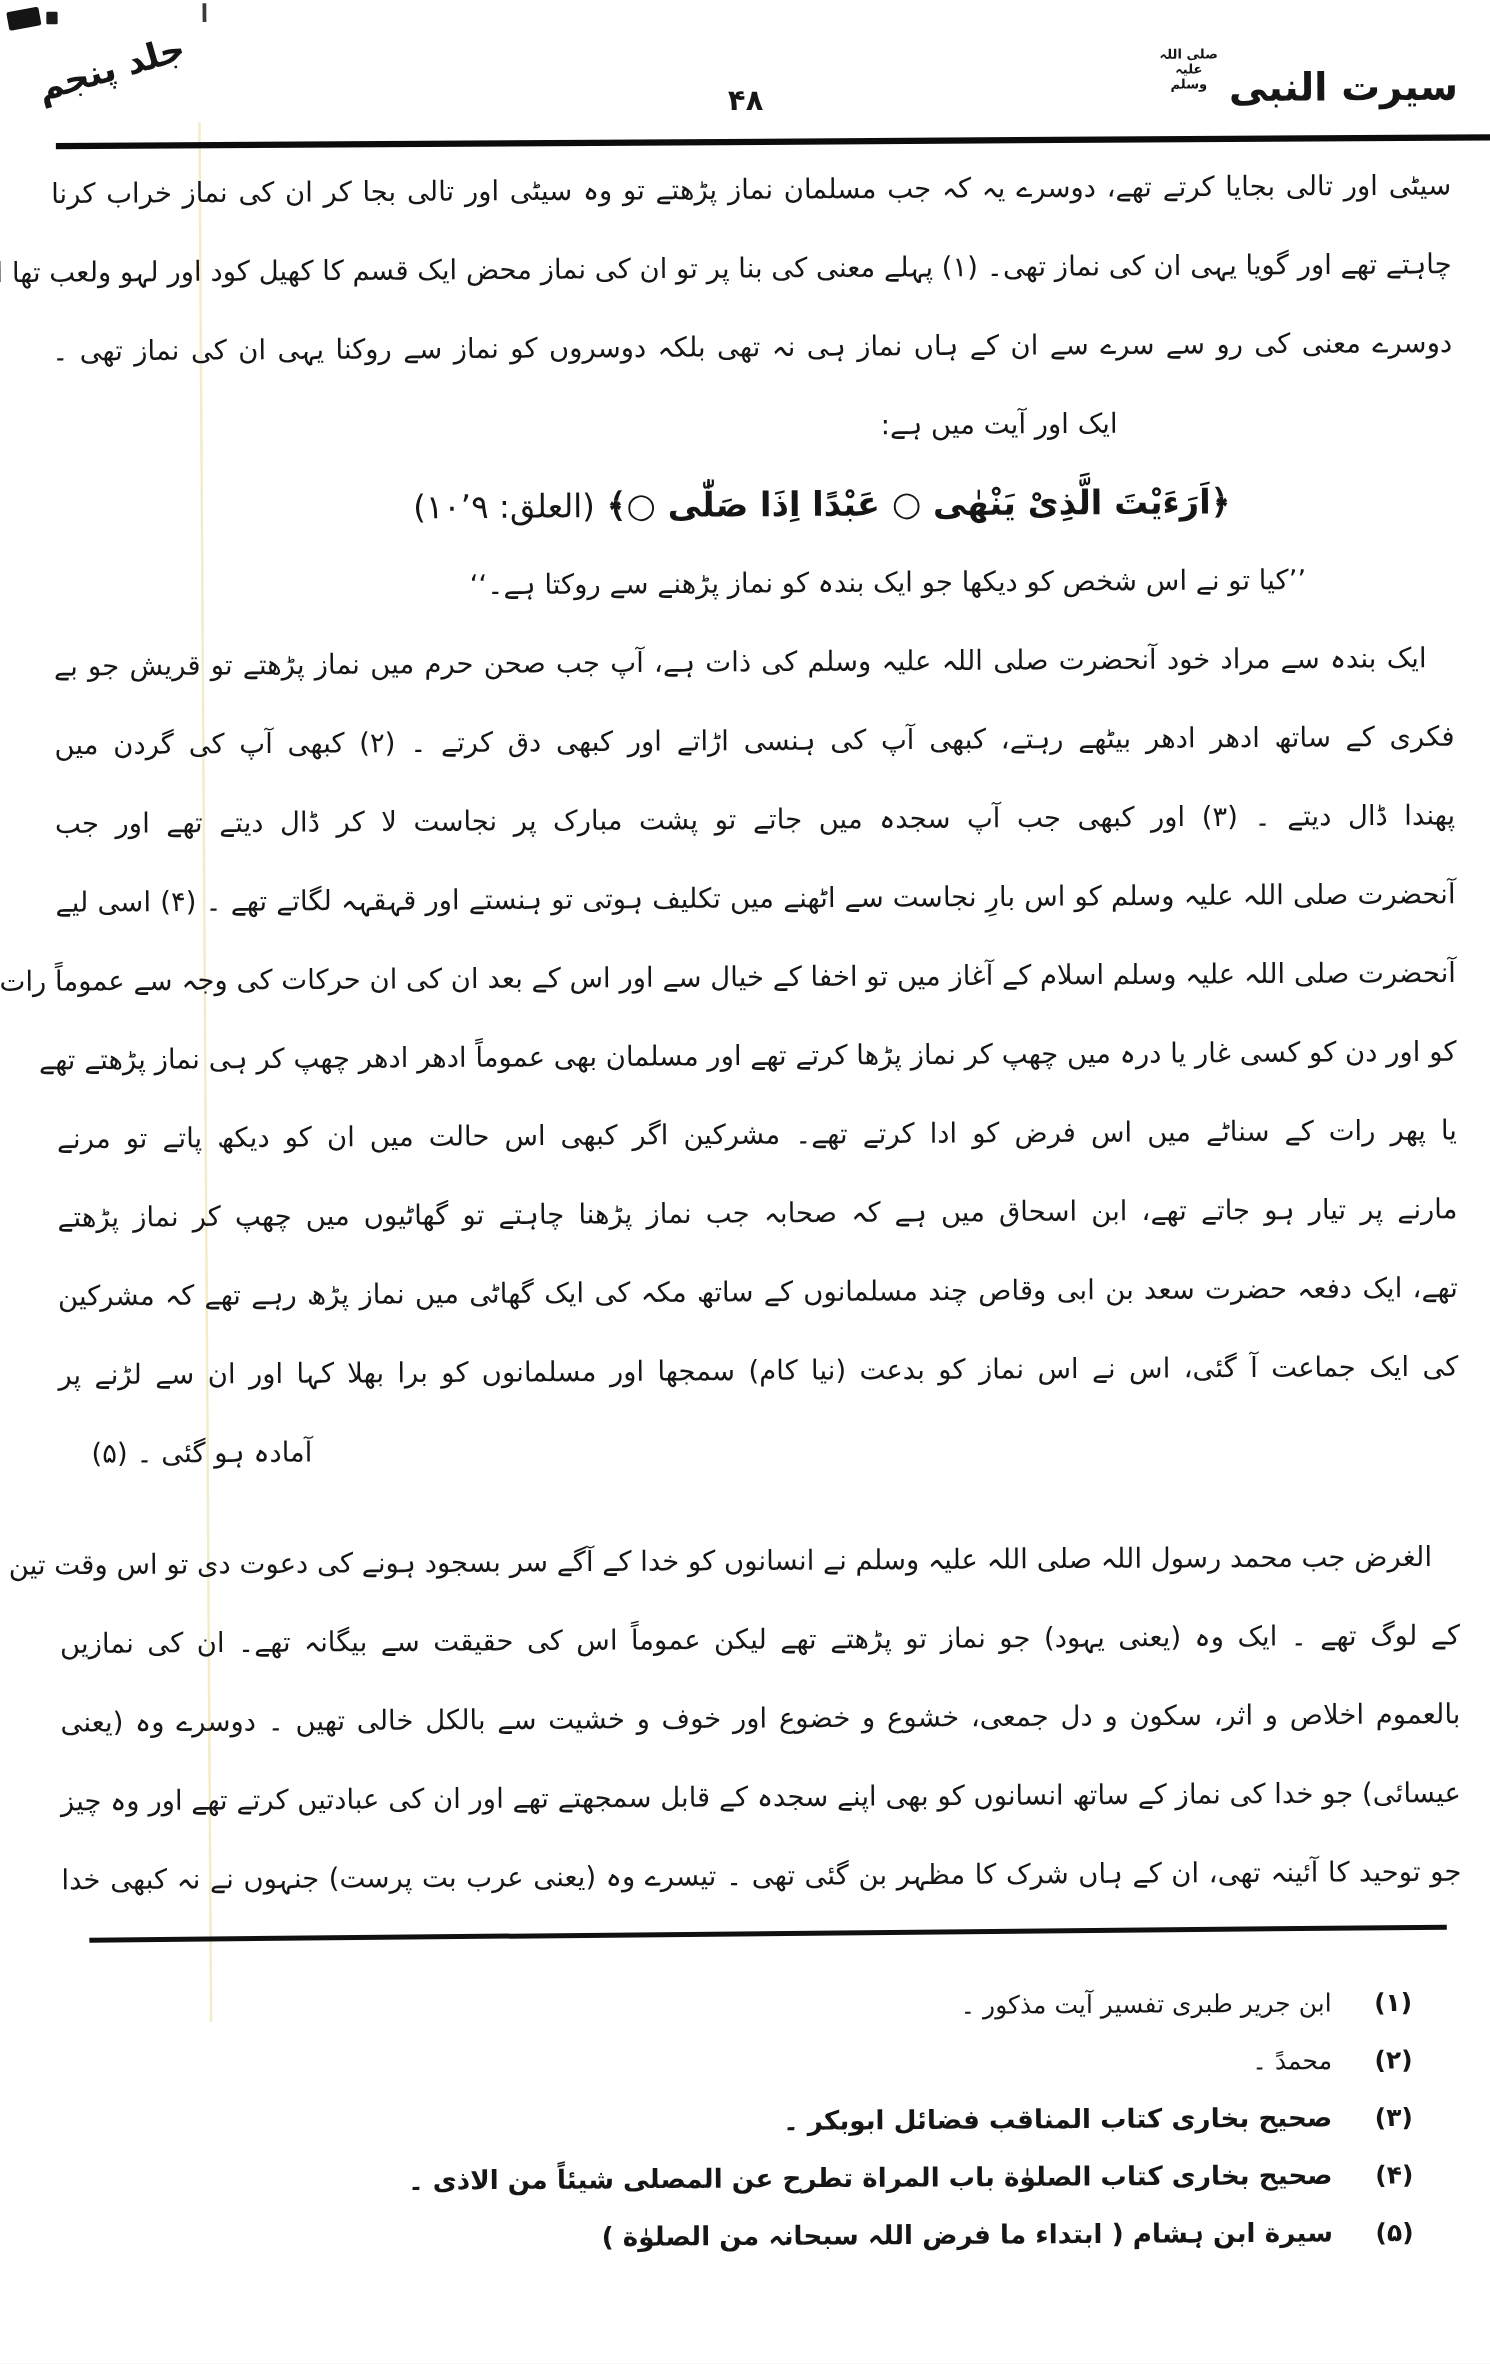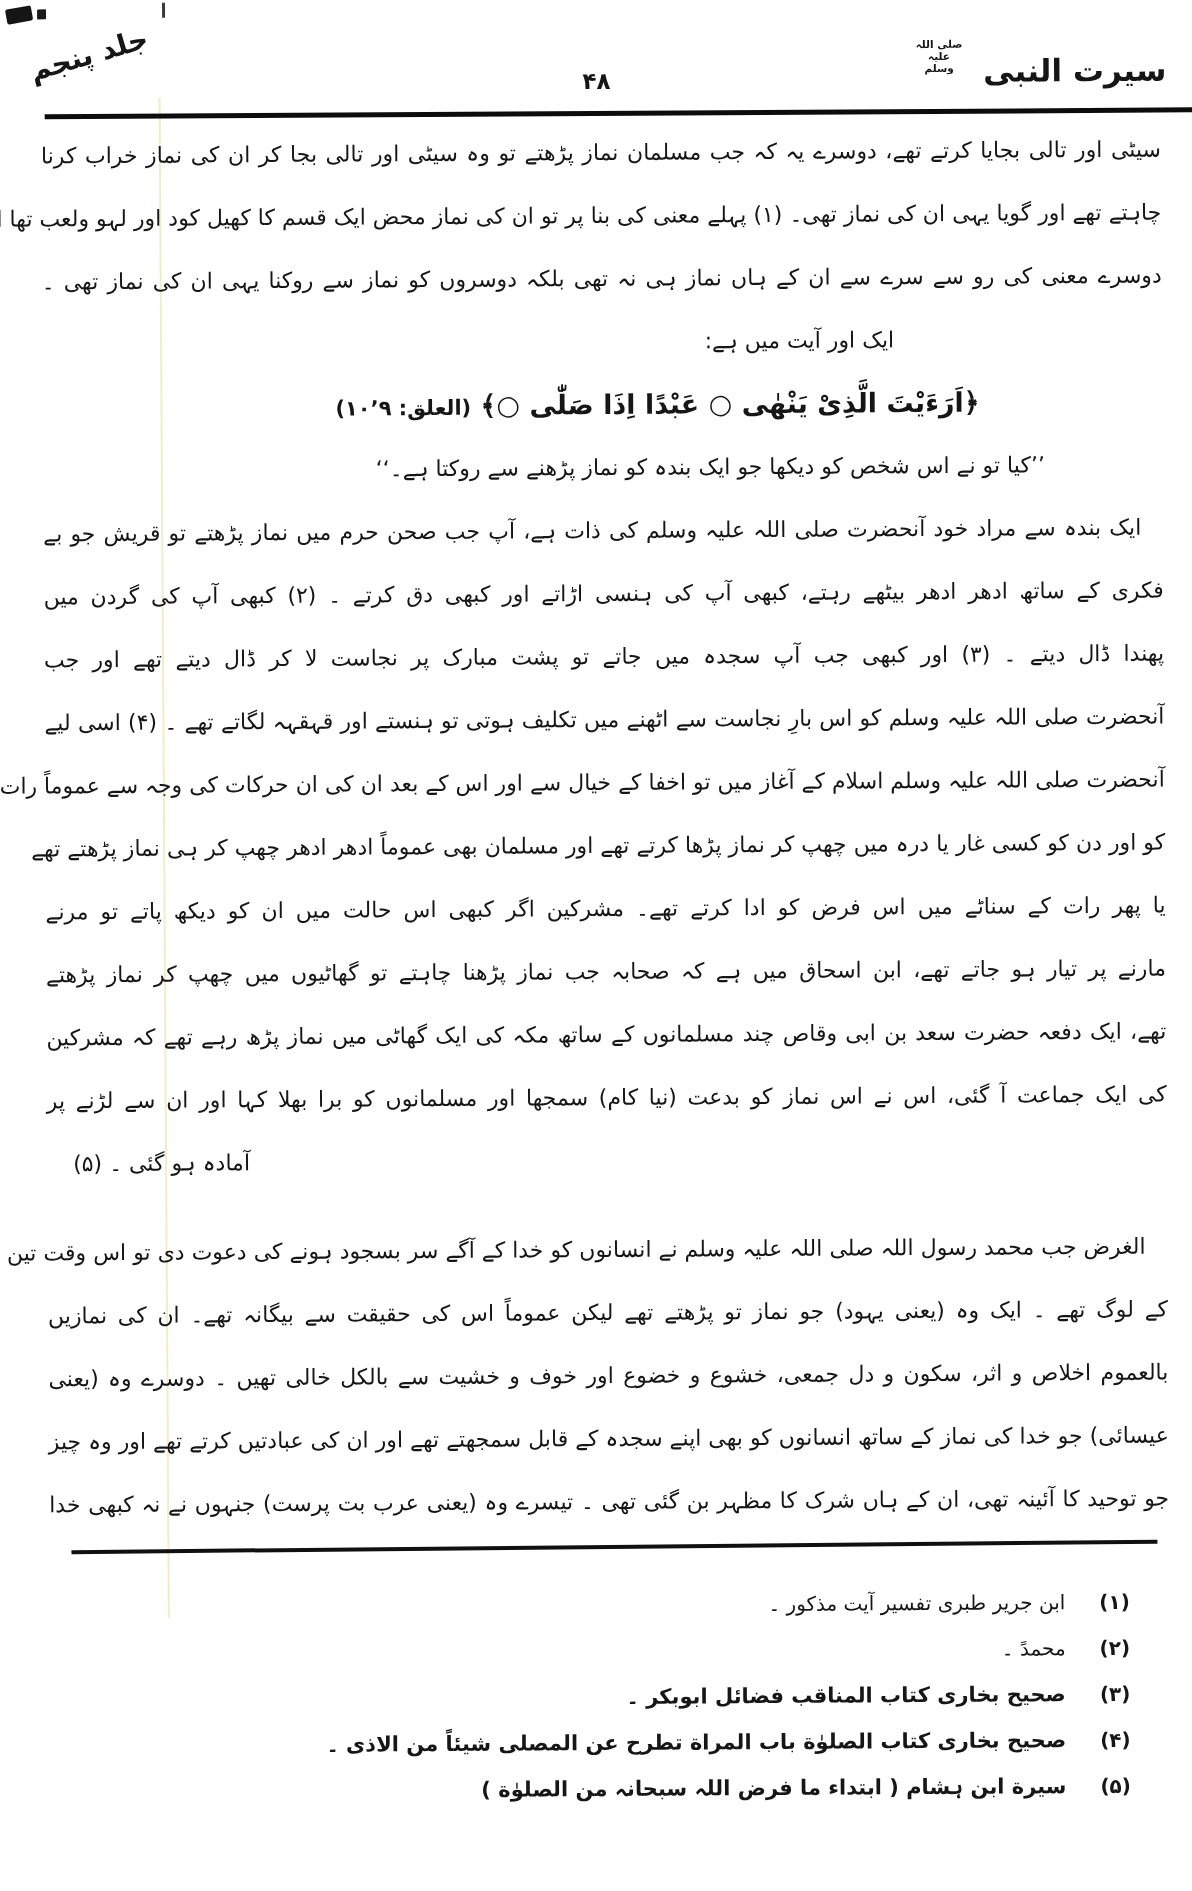--- a/index.html
+++ b/index.html
@@ -16,36 +16,36 @@
   .tilt{position:absolute;inset:0;transform:rotate(-0.35deg);transform-origin:50% 0;}
 
   
   .artifact-blob1{position:absolute;left:6px;top:4px;width:26px;height:15px;background:#151515;border-radius:2px;transform:rotate(-10deg);}
   .artifact-blob2{position:absolute;left:37px;top:6px;width:9px;height:10px;background:#1b1b1b;border-radius:1px;}
   .artifact-tick{position:absolute;left:162px;top:0;width:3px;height:15px;background:#3a3a3a;}
   .artifact-streak{position:absolute;left:158px;top:95px;width:2px;height:1520px;background:#f1e9bf;opacity:.85;}
 
   
   .hdr-title{position:absolute;top:40px;right:26px;font-size:31px;font-weight:700;white-space:nowrap;}
-  .hdr-honorific{display:inline-block;width:52px;font-size:10.5px;line-height:1.15;font-weight:600;text-align:center;vertical-align:10px;margin-right:18px;white-space:normal;}
+  .hdr-honorific{display:inline-block;width:52px;font-size:10.5px;line-height:1.15;font-weight:600;text-align:center;vertical-align:10px;margin-right:6px;white-space:normal;}
   .hdr-pagenum{position:absolute;top:68px;left:0;right:0;text-align:center;font-size:23px;font-weight:600;letter-spacing:2px;}
   .hdr-volume{position:absolute;top:52px;left:30px;font-size:28px;font-weight:700;transform:rotate(-16deg);transform-origin:0 50%;white-space:nowrap;}
   .hdr-rule{position:absolute;top:111px;left:44px;right:0;height:5px;background:#0c0c0c;}
 
   
   .content{position:absolute;top:121px;left:40px;right:32px;}
   .line{
     height:63px;line-height:63px;font-size:22px;
     text-align:justify;text-align-last:justify;
     white-space:nowrap;overflow:visible;
   }
   .line.start{padding-right:22px;}
   .line.intro{text-align:right;text-align-last:right;padding-right:268px;}
   .line.verse{text-align:center;text-align-last:center;padding-left:110px;font-size:27px;font-weight:700;}
-  .verse-ref{font-size:21px;font-weight:700;}
+  .verse-ref{font-size:26px;font-weight:400;}
   .line.translation{text-align:center;text-align-last:center;padding-left:215px;}
   .line.frag{text-align:left;text-align-last:left;padding-left:26px;}
   .line.gap{margin-top:26px;}
 
   
   .foot-rule{position:absolute;top:1545px;left:62px;width:1086px;height:4px;background:#101010;transform:rotate(-0.2deg);}
   .footnotes{position:absolute;top:1582px;right:72px;left:40px;}
   .fn{height:46px;line-height:46px;font-size:20px;text-align:right;white-space:nowrap;}
   .fn-num{display:inline-block;margin-left:34px;font-weight:600;}
   .fn-ar{font-weight:600;font-size:21px;}

